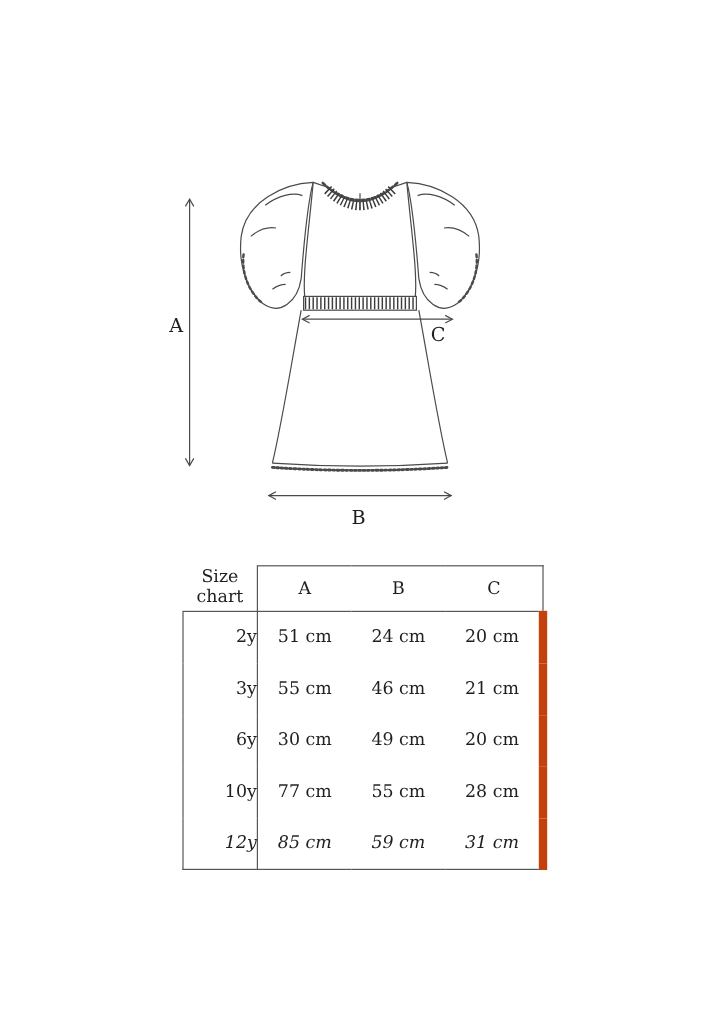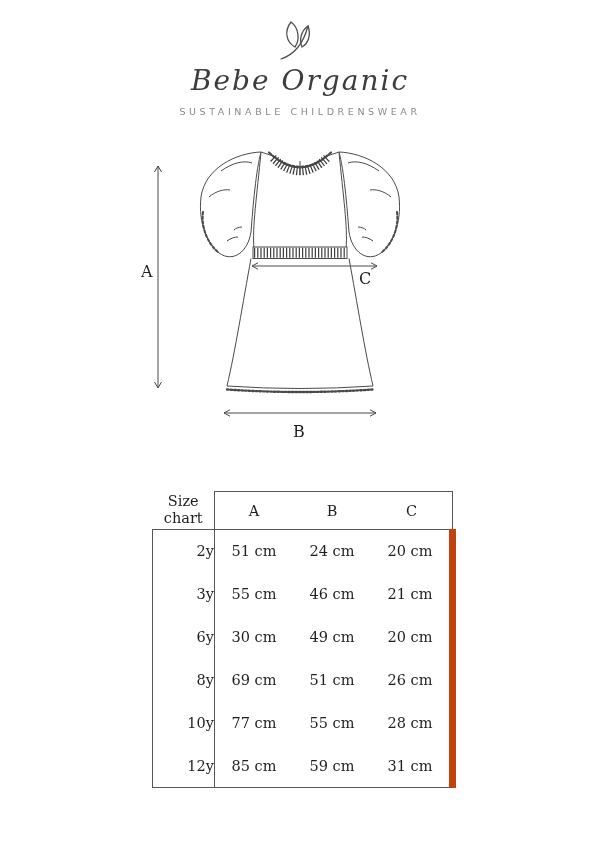--- a/index.html
+++ b/index.html
@@ -26,54 +26,45 @@
   }
 
   
   .diagram { position:absolute; left:130px; top:140px; }
   .diagram text {
     font-family:"DejaVu Serif", serif;
     font-size:16px; fill:#1e1e1e;
   }
 
   
-  .size-table-wrap { position:absolute; left:152px; top:491px; }
+  .size-table-wrap { position:absolute; left:152px; top:471px; }
   table.size-table { border-collapse:collapse; table-layout:fixed; }
   .size-table th, .size-table td {
     font-weight:normal; font-size:14.5px; color:#1f1f1f;
     text-align:center; vertical-align:middle; padding:0;
   }
   .size-table .c0 { width:61px; }
   .size-table .c1, .size-table .c2, .size-table .c3 { width:78px; }
   .size-table thead tr { height:38px; }
   .size-table tbody tr { height:43px; }
   .size-table thead th { border-bottom:1px solid #565656; }
   .size-table thead th.c0 { border-right:1px solid #565656; line-height:1.2; }
   .size-table thead th.c1,
   .size-table thead th.c2,
   .size-table thead th.c3 { border-top:1px solid #565656; }
   .size-table thead th.c3 { border-right:1px solid #565656; }
   .size-table tbody td.c0 { border-left:1px solid #565656; border-right:1px solid #565656;text-align:right; }
   .size-table tbody td.c3 { border-right:7px solid #c2410c; }
-  .size-table tbody tr:last-child td { border-bottom:1px solid #565656; }
+  .size-table tbody tr:last-child td { border-bottom:1px solid #565656;font-style:italic; }
 </style>
 </head>
 <body>
 
 <div class="page">
 
-  <div class="brand">
-    <svg class="sprig" width="54" height="48" viewBox="0 0 54 48" fill="none" stroke="#4f4f4f" stroke-width="1.3" stroke-linecap="round">
-      <path d="M8,45 C20,41 30,31 35,12"></path>
-      <path d="M35,12 C28,17 26,26 29,33 C36,29 38,20 35,12 Z"></path>
-      <path d="M22,33 C13,28 11,17 18,8 C26,14 27,26 22,33 Z"></path>
-    </svg>
-    <div class="brand-name">Bebe Organic</div>
-    <div class="brand-tagline">SUSTAINABLE CHILDRENSWEAR</div>
-  </div>
 
   <svg class="diagram" width="300" height="310" viewBox="130 140 300 310">
     <g fill="none" stroke="#4a4a4a" stroke-width="1">
 
       <g>
         <path fill="#ffffff" d="M261,152 C236,153 205,168 201,197 C198,224 208,244 219,253 C233,263 248,252 251,232 C253,206 256,170 261,152 Z"></path>
         <path fill="#ffffff" d="M339,152 C364,153 395,168 399,197 C402,224 392,244 381,253 C367,263 352,252 349,232 C347,206 344,170 339,152 Z"></path>
         <path d="M221,171 C232,163 244,160 252,163"></path>
         <path d="M209,197 C216,191 224,189 230,190"></path>
         <path d="M227,241 c4,-3 8,-4 11,-4"></path>
@@ -160,26 +151,20 @@
           <td class="c2">46 cm</td>
           <td class="c3">21 cm</td>
         </tr>
         <tr>
           <td class="c0">6y</td>
           <td class="c1">30 cm</td>
           <td class="c2">49 cm</td>
           <td class="c3">20 cm</td>
         </tr>
         <tr>
-          <td class="c0">8y</td>
-          <td class="c1">69 cm</td>
-          <td class="c2">51 cm</td>
-          <td class="c3">26 cm</td>
-        </tr>
-        <tr>
           <td class="c0">10y</td>
           <td class="c1">77 cm</td>
           <td class="c2">55 cm</td>
           <td class="c3">28 cm</td>
         </tr>
         <tr>
           <td class="c0">12y</td>
           <td class="c1">85 cm</td>
           <td class="c2">59 cm</td>
           <td class="c3">31 cm</td>

